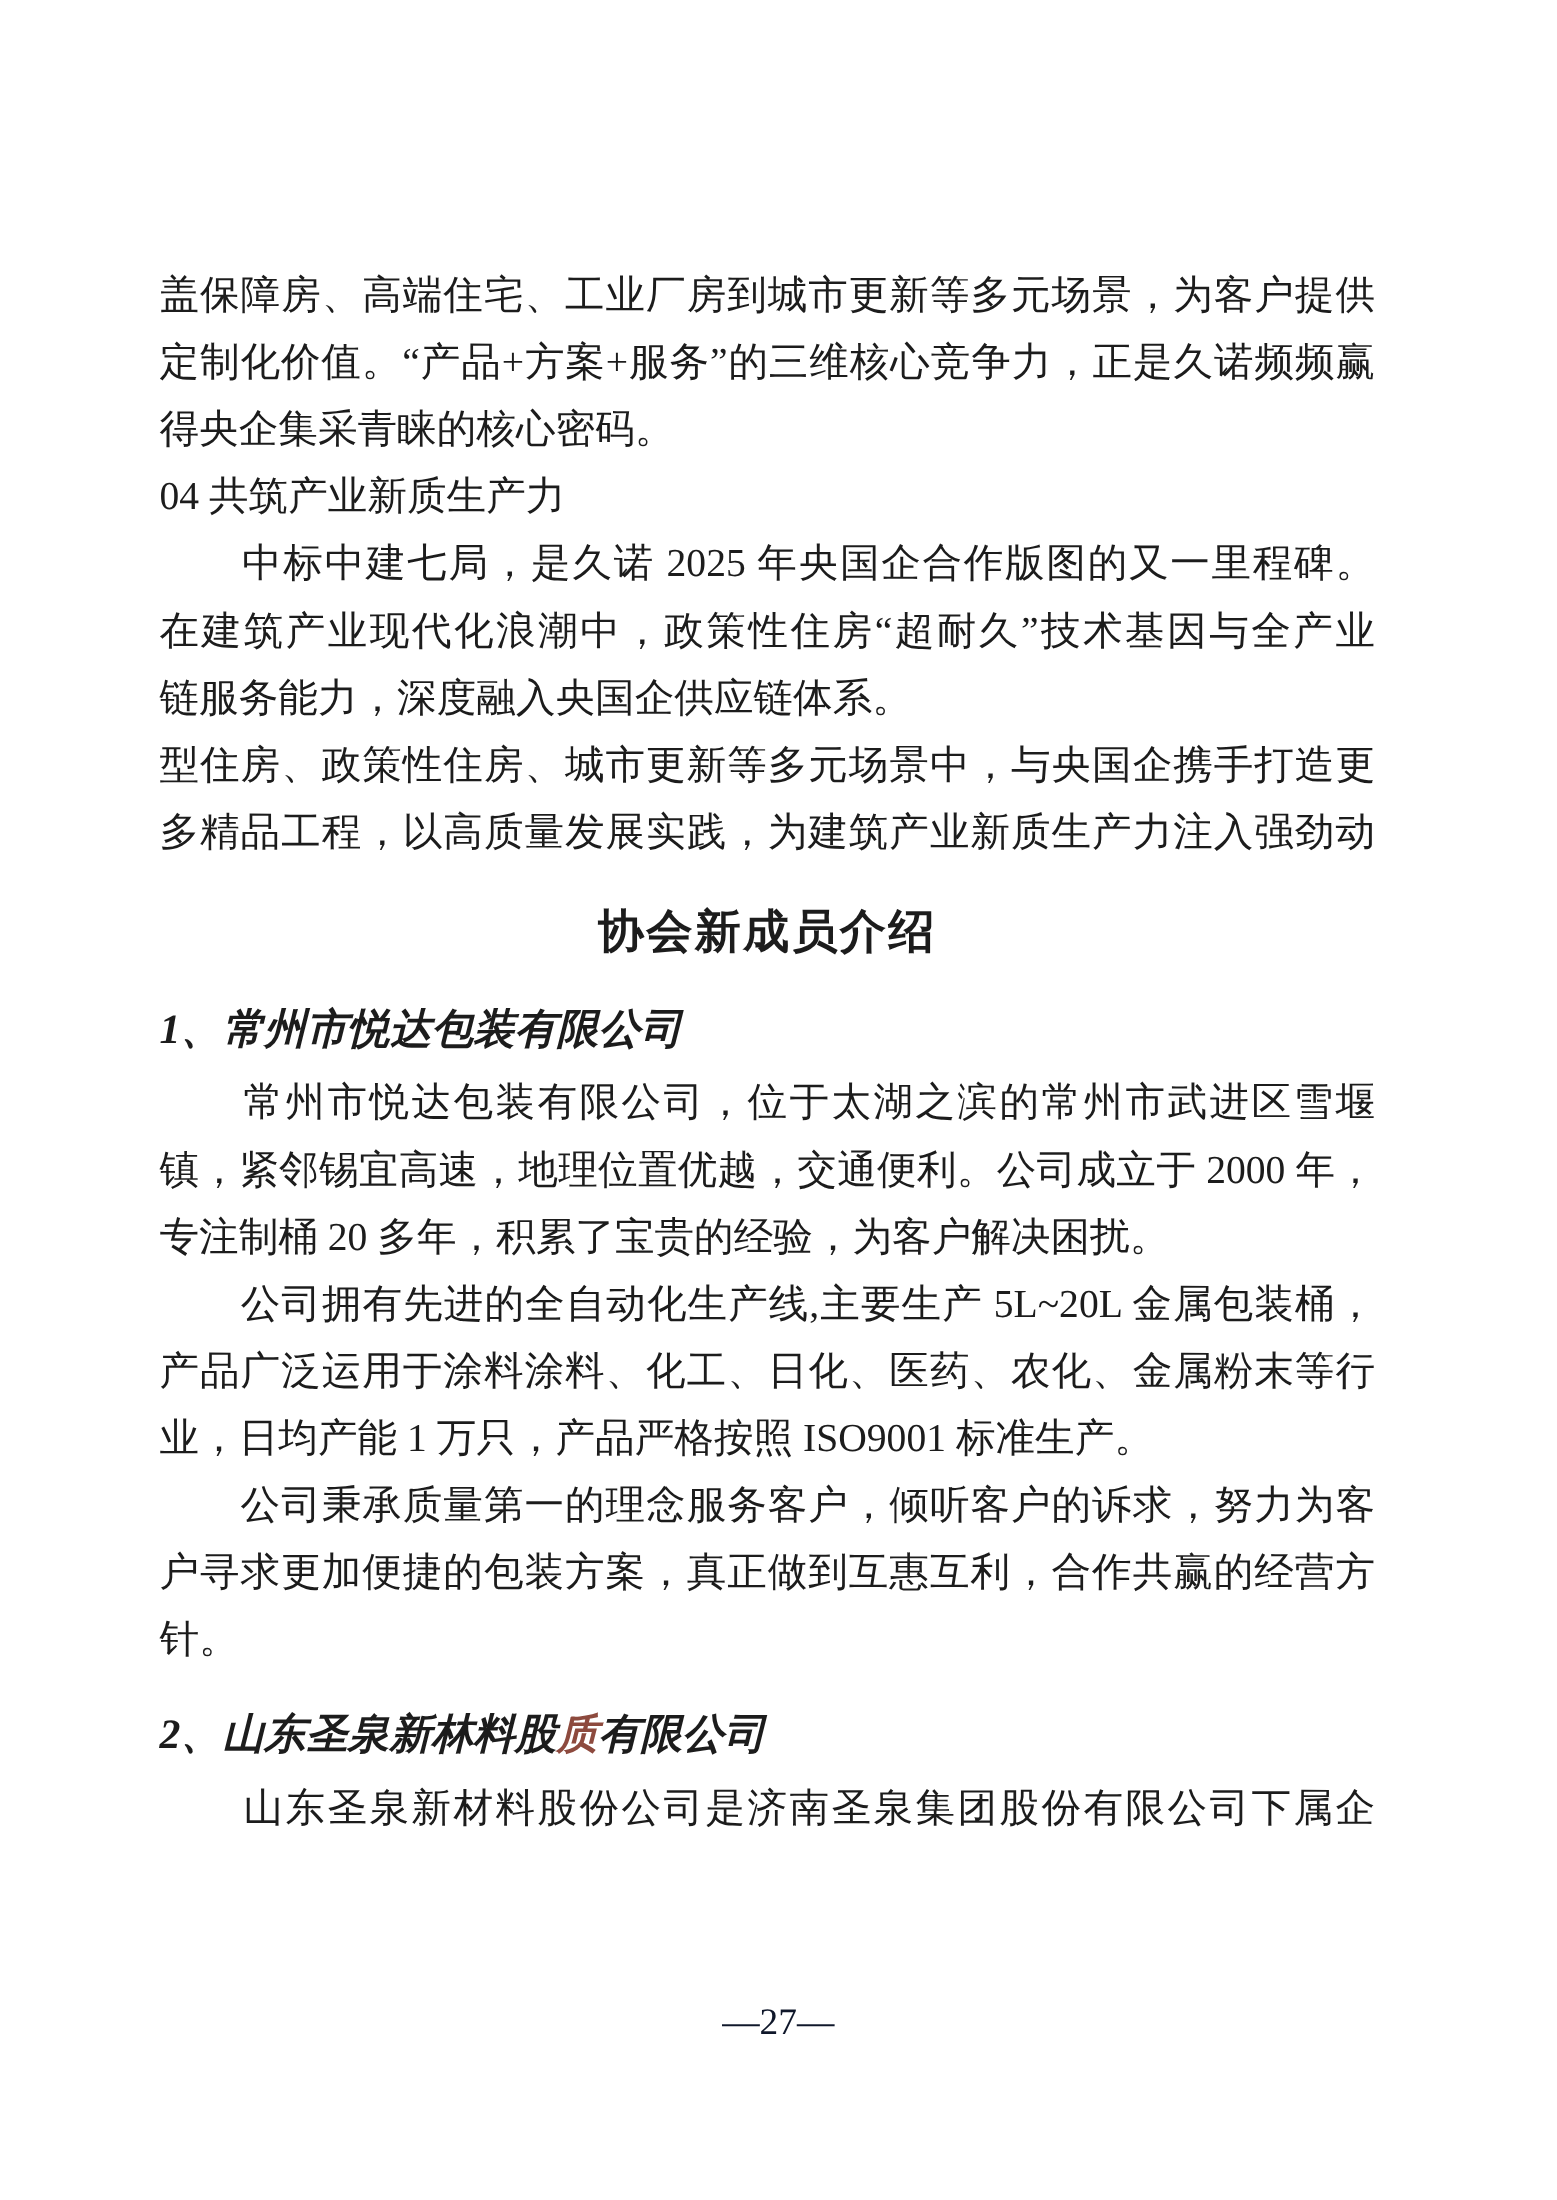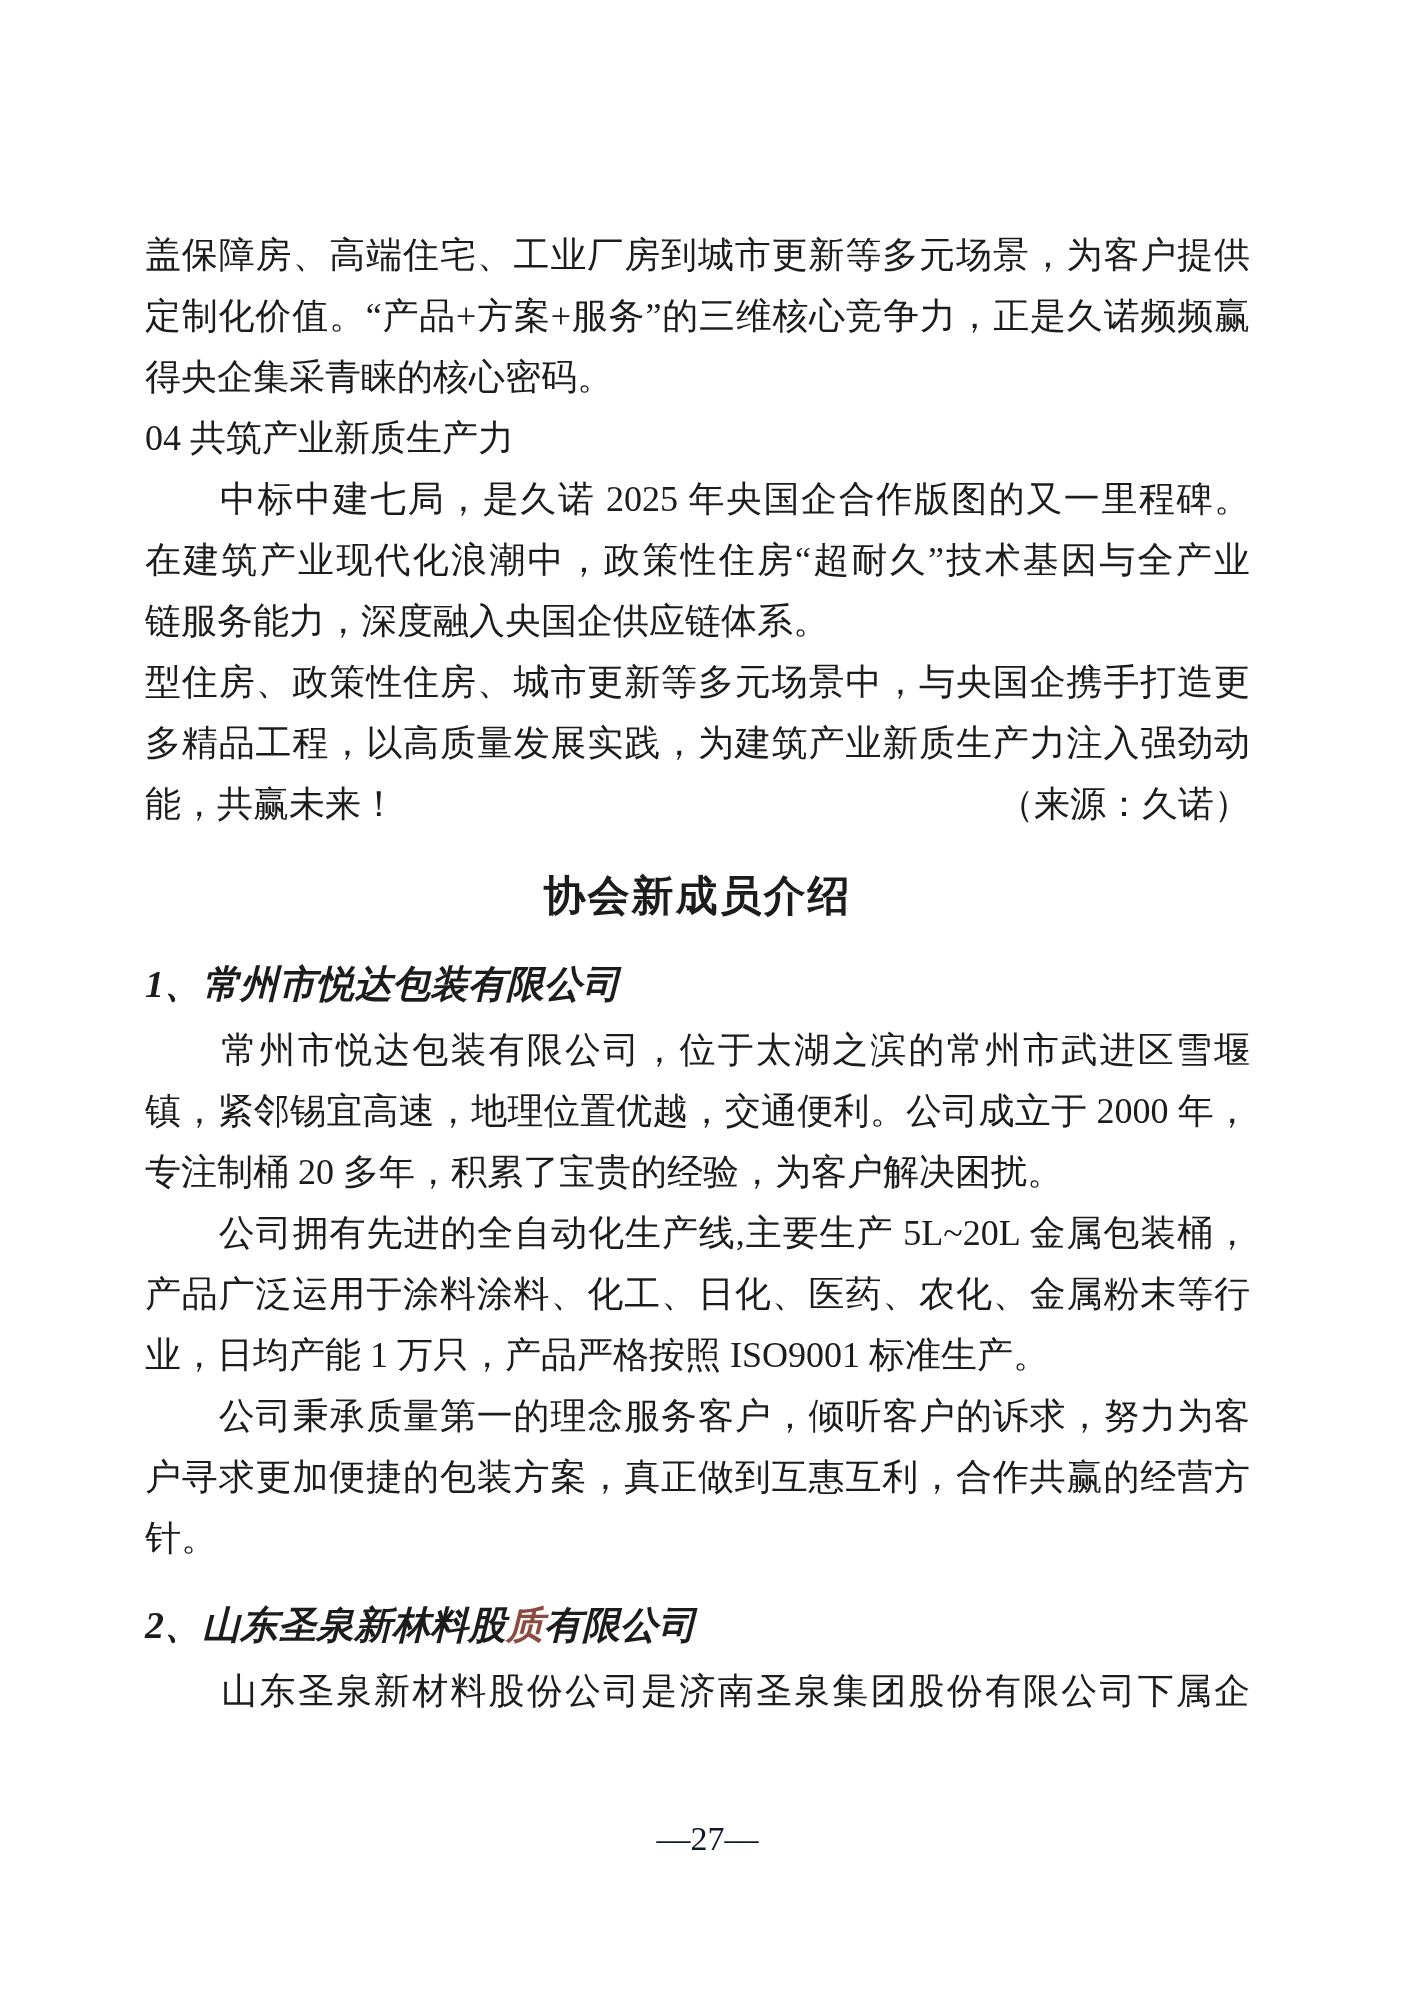--- a/index.html
+++ b/index.html
@@ -7,21 +7,21 @@
     position:relative;
     width:1415px; height:2000px;
     margin:0 auto;
     background:#ffffff;
     font-family:"Liberation Serif","DejaVu Serif",serif;
     color:#1c1c1c;
     overflow:hidden;
   }
   .content {
     position:absolute;
-    left:145px; top:225px;
+    left:145px; top:238px;
     width:1105px;
     font-size:36px;
     line-height:61px;
   }
   .line { margin:0; }
   .j { text-align:justify; text-align-last:justify; }
   .split-line { display:flex; justify-content:space-between; }
   .section-title {
     font-size:42px;
     font-weight:bold;
@@ -60,24 +60,20 @@
     <div class="line">得央企集采青睐的核心密码。</div>
 
     <div class="line">04 共筑产业新质生产力</div>
 
     <div class="line j">　　中标中建七局，是久诺 2025 年央国企合作版图的又一里程碑。</div>
     <div class="line j">在建筑产业现代化浪潮中，政策性住房“超耐久”技术基因与全产业</div>
     <div class="line">链服务能力，深度融入央国企供应链体系。</div>
 
     <div class="line j">型住房、政策性住房、城市更新等多元场景中，与央国企携手打造更</div>
     <div class="line j">多精品工程，以高质量发展实践，为建筑产业新质生产力注入强劲动</div>
-    <div class="line split-line">
-      <span>能，共赢未来！</span>
-      <span>（来源：久诺）</span>
-    </div>
 
     <div class="section-title">协会新成员介绍</div>
 
     <div class="member-heading">1、常州市悦达包装有限公司</div>
 
     <div class="line j">　　常州市悦达包装有限公司，位于太湖之滨的常州市武进区雪堰</div>
     <div class="line j">镇，紧邻锡宜高速，地理位置优越，交通便利。公司成立于 2000 年，</div>
     <div class="line">专注制桶 20 多年，积累了宝贵的经验，为客户解决困扰。</div>
 
     <div class="line j">　　公司拥有先进的全自动化生产线,主要生产 5L~20L 金属包装桶，</div>

